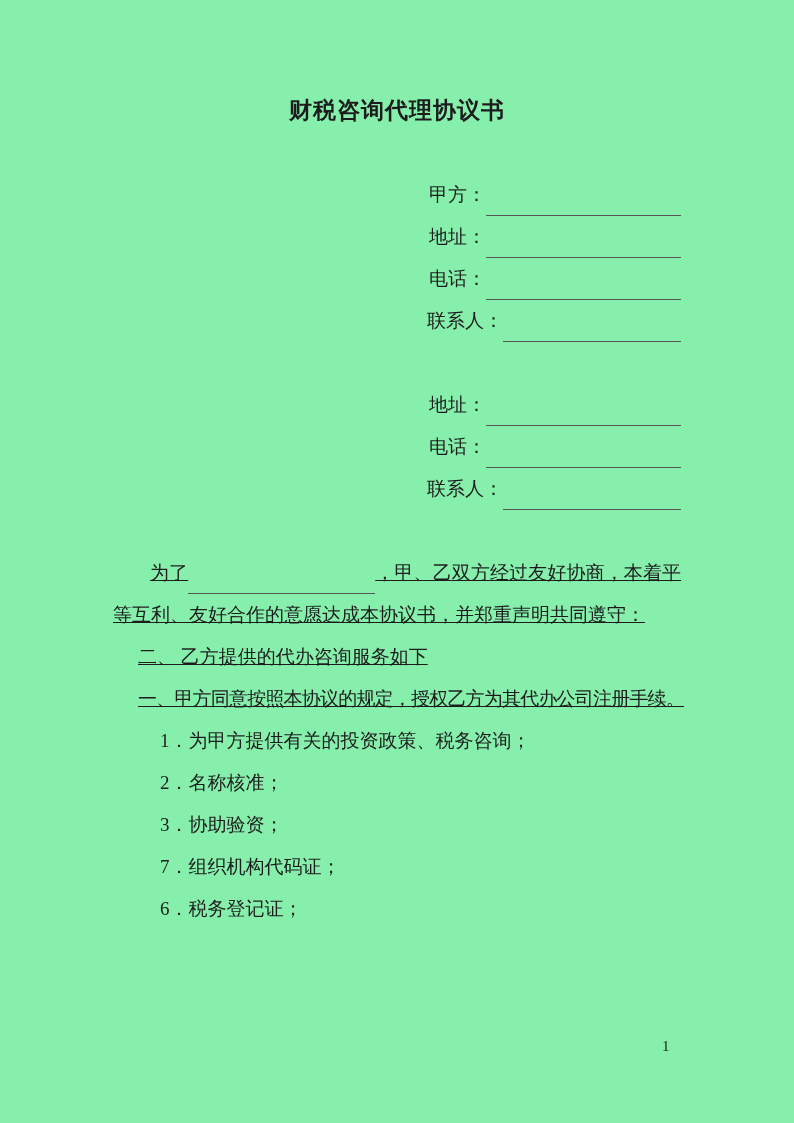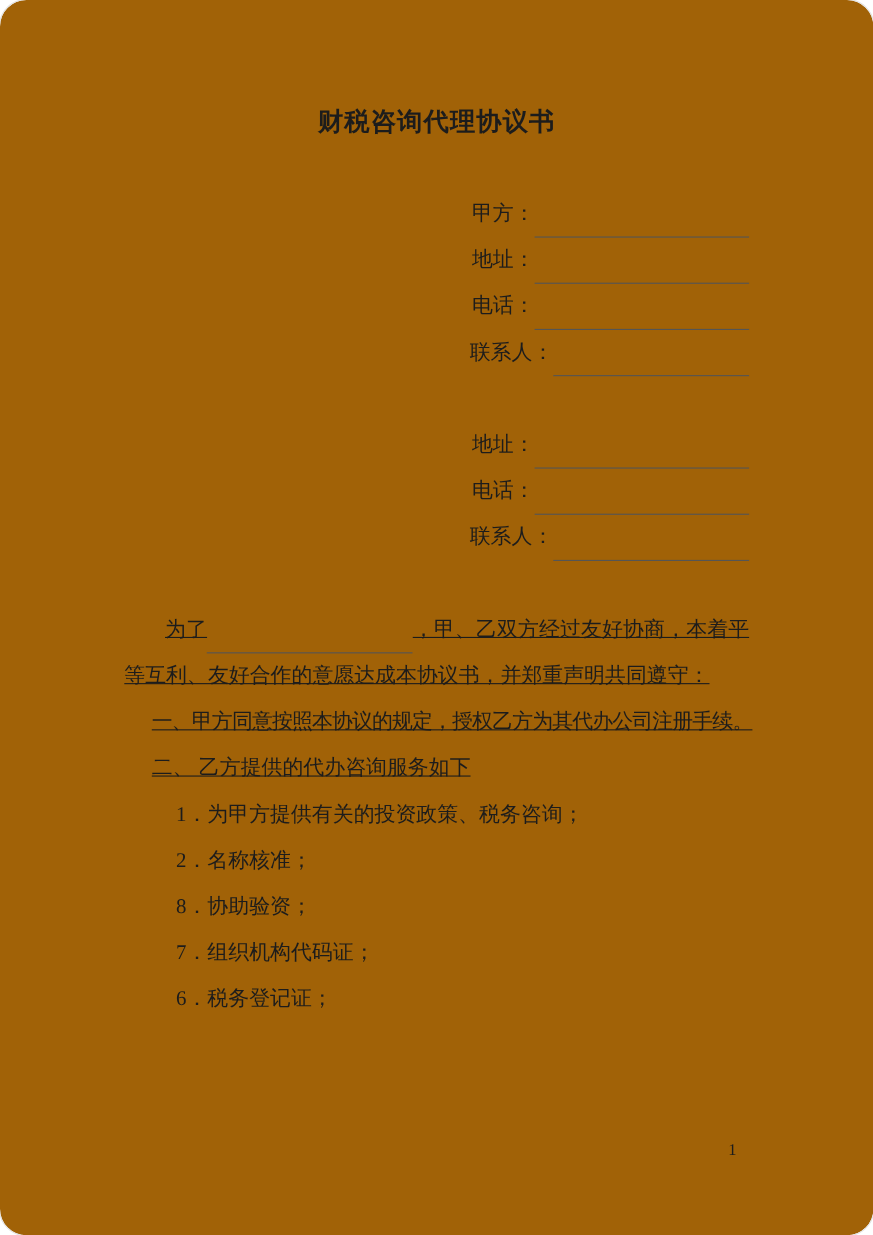--- a/index.html
+++ b/index.html
@@ -4,27 +4,26 @@
 <style>
   html, body {
     margin: 0;
     padding: 0;
     background: #ffffff;
   }
   .page {
     position: relative;
     width: 794px;
     height: 1123px;
-    background: #a16207;
+    background: #86efac;
     outline: 1px solid #e3e3e3;
     overflow: hidden;
     font-family: "Liberation Serif", "DejaVu Serif", serif;
     color: #1c1c1c;
     box-sizing: border-box;
-    border-radius: 24px;
   }
   .doc {
     padding: 90px 113px 0 113px;
     font-size: 19px;
     line-height: 42px;
   }
   .title {
     font-size: 23px;
     font-weight: bold;
     text-align: center;
@@ -98,25 +97,25 @@
       <div class="field-row">
         <span>电话：</span><span class="blank blank-long"></span>
       </div>
       <div class="field-row">
         <span>联系人：</span><span class="blank blank-short"></span>
       </div>
     </div>
 
     <p class="para preamble"><span>为了</span><span class="blank blank-inline"></span><span>，甲、乙双方经过友好协商，本着平等互利、友好合作的意愿达成本协议书，并郑重声明共同遵守：</span></p>
 
+    <p class="para clause">二、 乙方提供的代办咨询服务如下</p>
     <p class="para clause clause-tight">一、甲方同意按照本协议的规定，授权乙方为其代办公司注册手续。</p>
-    <p class="para clause">二、 乙方提供的代办咨询服务如下</p>
 
     <p class="service-item">1．为甲方提供有关的投资政策、税务咨询；</p>
     <p class="service-item">2．名称核准；</p>
-    <p class="service-item">8．协助验资；</p>
+    <p class="service-item">3．协助验资；</p>
     <p class="service-item">7．组织机构代码证；</p>
     <p class="service-item">6．税务登记证；</p>
 
   </div>
 
   <div class="page-number">1</div>
 </div>
 
 </body></html>

